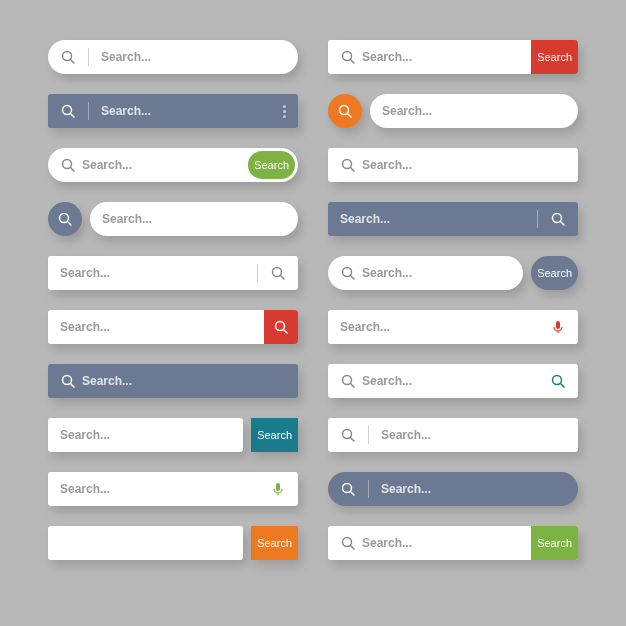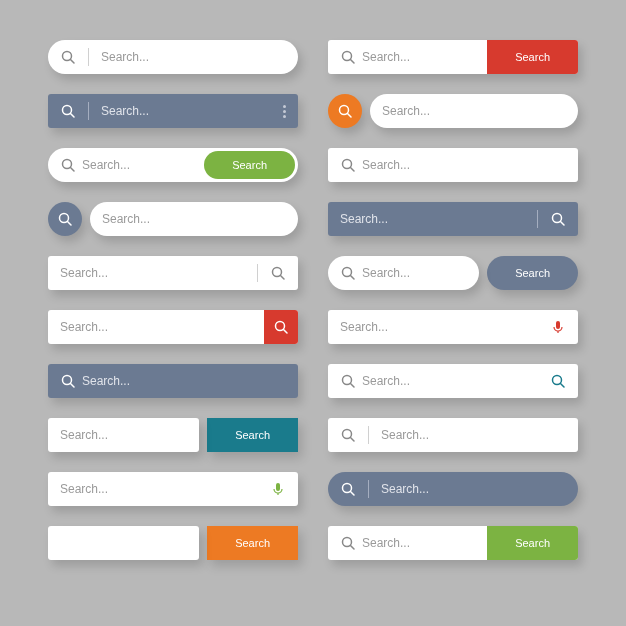--- a/index.html
+++ b/index.html
@@ -24,37 +24,37 @@
     align-items: center;
     box-shadow: 4px 6px 10px rgba(0,0,0,0.15);
     position: relative;
     font-size: 12px;
   }
   .pill { border-radius: 17px; }
   .rect { border-radius: 3px; }
   .white { background: #fff; }
   .slate { background: #6b7a92; color: #fff; }
   .slate .ph { color: #e0e3ea; }
-  .ph { color: #9a9a9a; }
+  .ph { color: #9a9a9a; font-weight: bold; }
   .icon {
     width: 16px; height: 16px;
     display: inline-flex;
     align-items: center;
     justify-content: center;
     flex-shrink: 0;
   }
   .icon svg { width: 14px; height: 14px; }
   .divider { width: 1px; height: 18px; background: #d0d0d0; margin: 0 6px; }
   .divider-l { background: #a5aec0; }
   .btn {
     height: 100%;
     display: flex;
     align-items: center;
     justify-content: center;
-    padding: 0 28px;
+    padding: 0 6px;
     font-size: 11px;
     color: #fff;
     flex-shrink: 0;
   }
   .btn.pill { border-radius: 17px; }
   .btn-red { background: #d73a2e; }
   .btn-orange { background: #ed7a23; }
   .btn-green { background: #7cb342; }
   .btn-teal { background: #1a7b8c; }
   .btn-slate { background: #6b7a92; }

